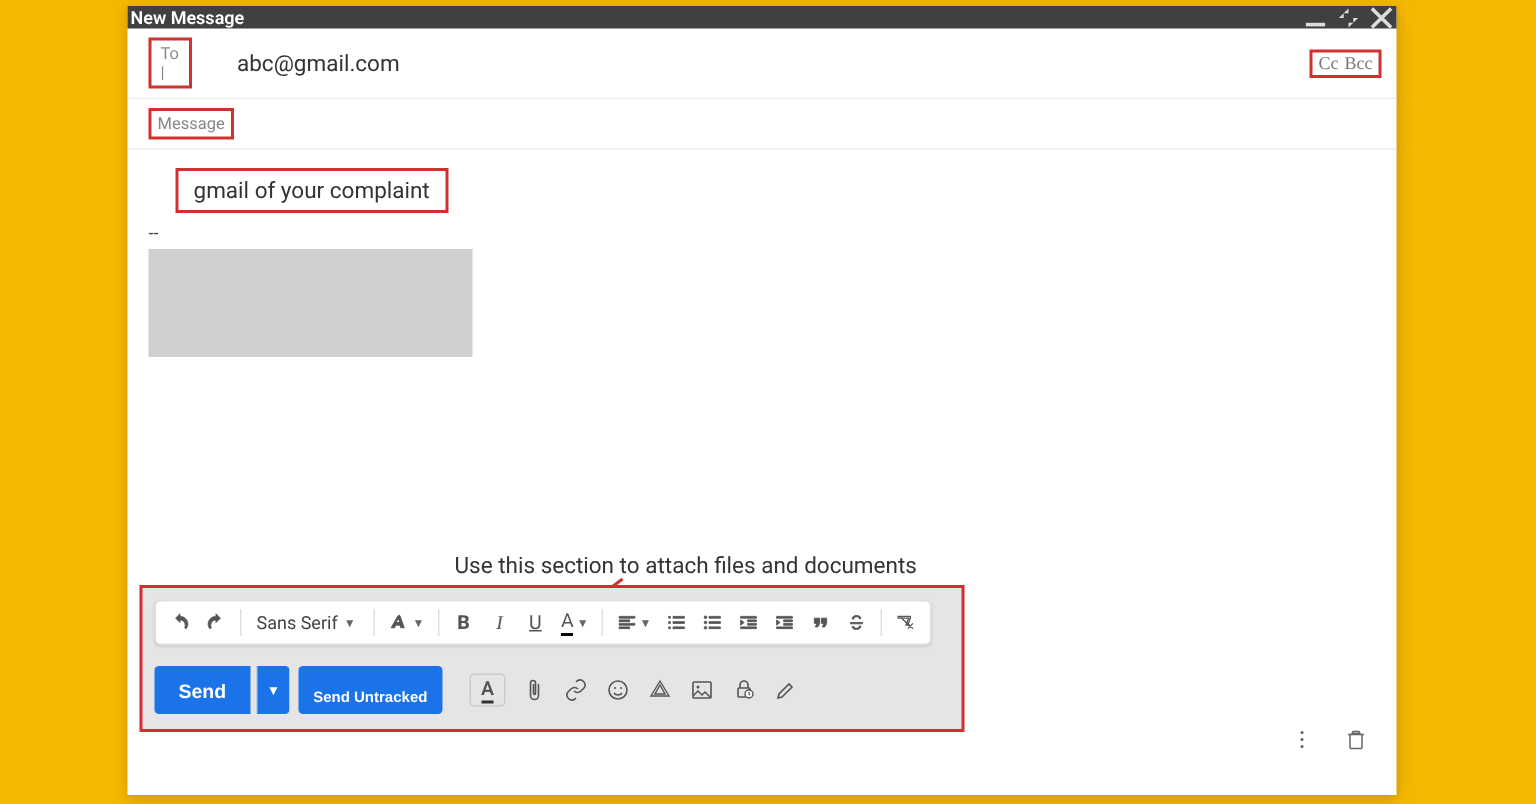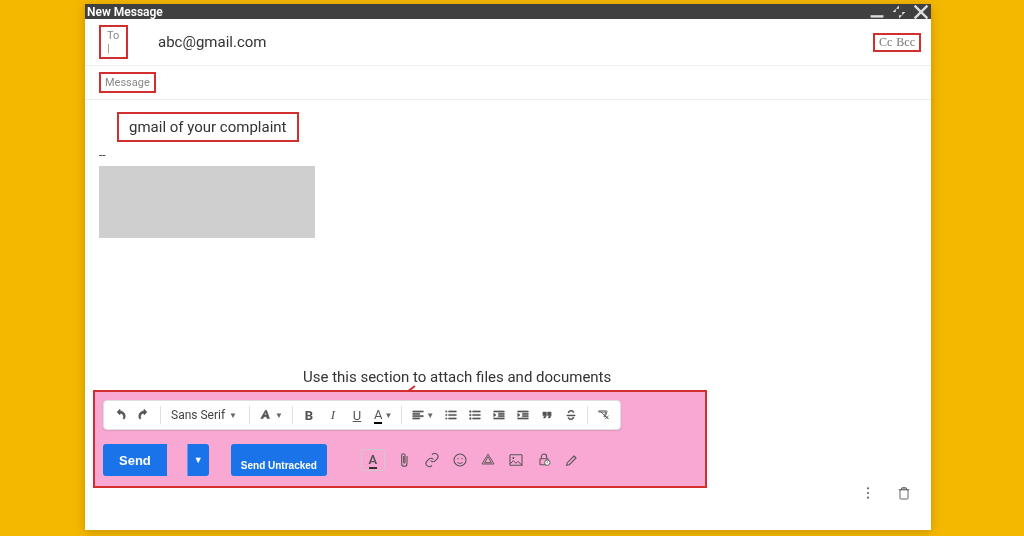--- a/index.html
+++ b/index.html
@@ -103,24 +103,24 @@
     left: 202px;
     top: 268px;
     font-size: 15px;
     color: #333;
     margin-left: 16px;
   }
   .toolbar-box {
     position: absolute;
     left: 8px;
     top: 290px;
-    width: 614px;
+    width: 550px;
     height: 98px;
     border: 2px solid #d32f2f;
-    background: #f9a8d4;
+    background: #e5e5e5;
   }
   .format-bar {
     position: absolute;
     left: 8px;
     top: 8px;
     height: 30px;
     background: #fff;
     border: 1px solid #dfdfdf;
     border-radius: 4px;
     display: flex;
@@ -150,21 +150,21 @@
     align-items: center;
     gap: 4px;
   }
   .caret-dn { font-size: 8px; color: #666; }
   .send-row {
     position: absolute;
     left: 8px;
     top: 52px;
     display: flex;
     align-items: center;
-    gap: 20px;
+    gap: 4px;
   }
   .send-btn {
     background: #1a73e8;
     color: #fff;
     border: none;
     height: 32px;
     padding: 0 16px;
     font-size: 13px;
     font-weight: 600;
     border-radius: 3px 0 0 3px;

